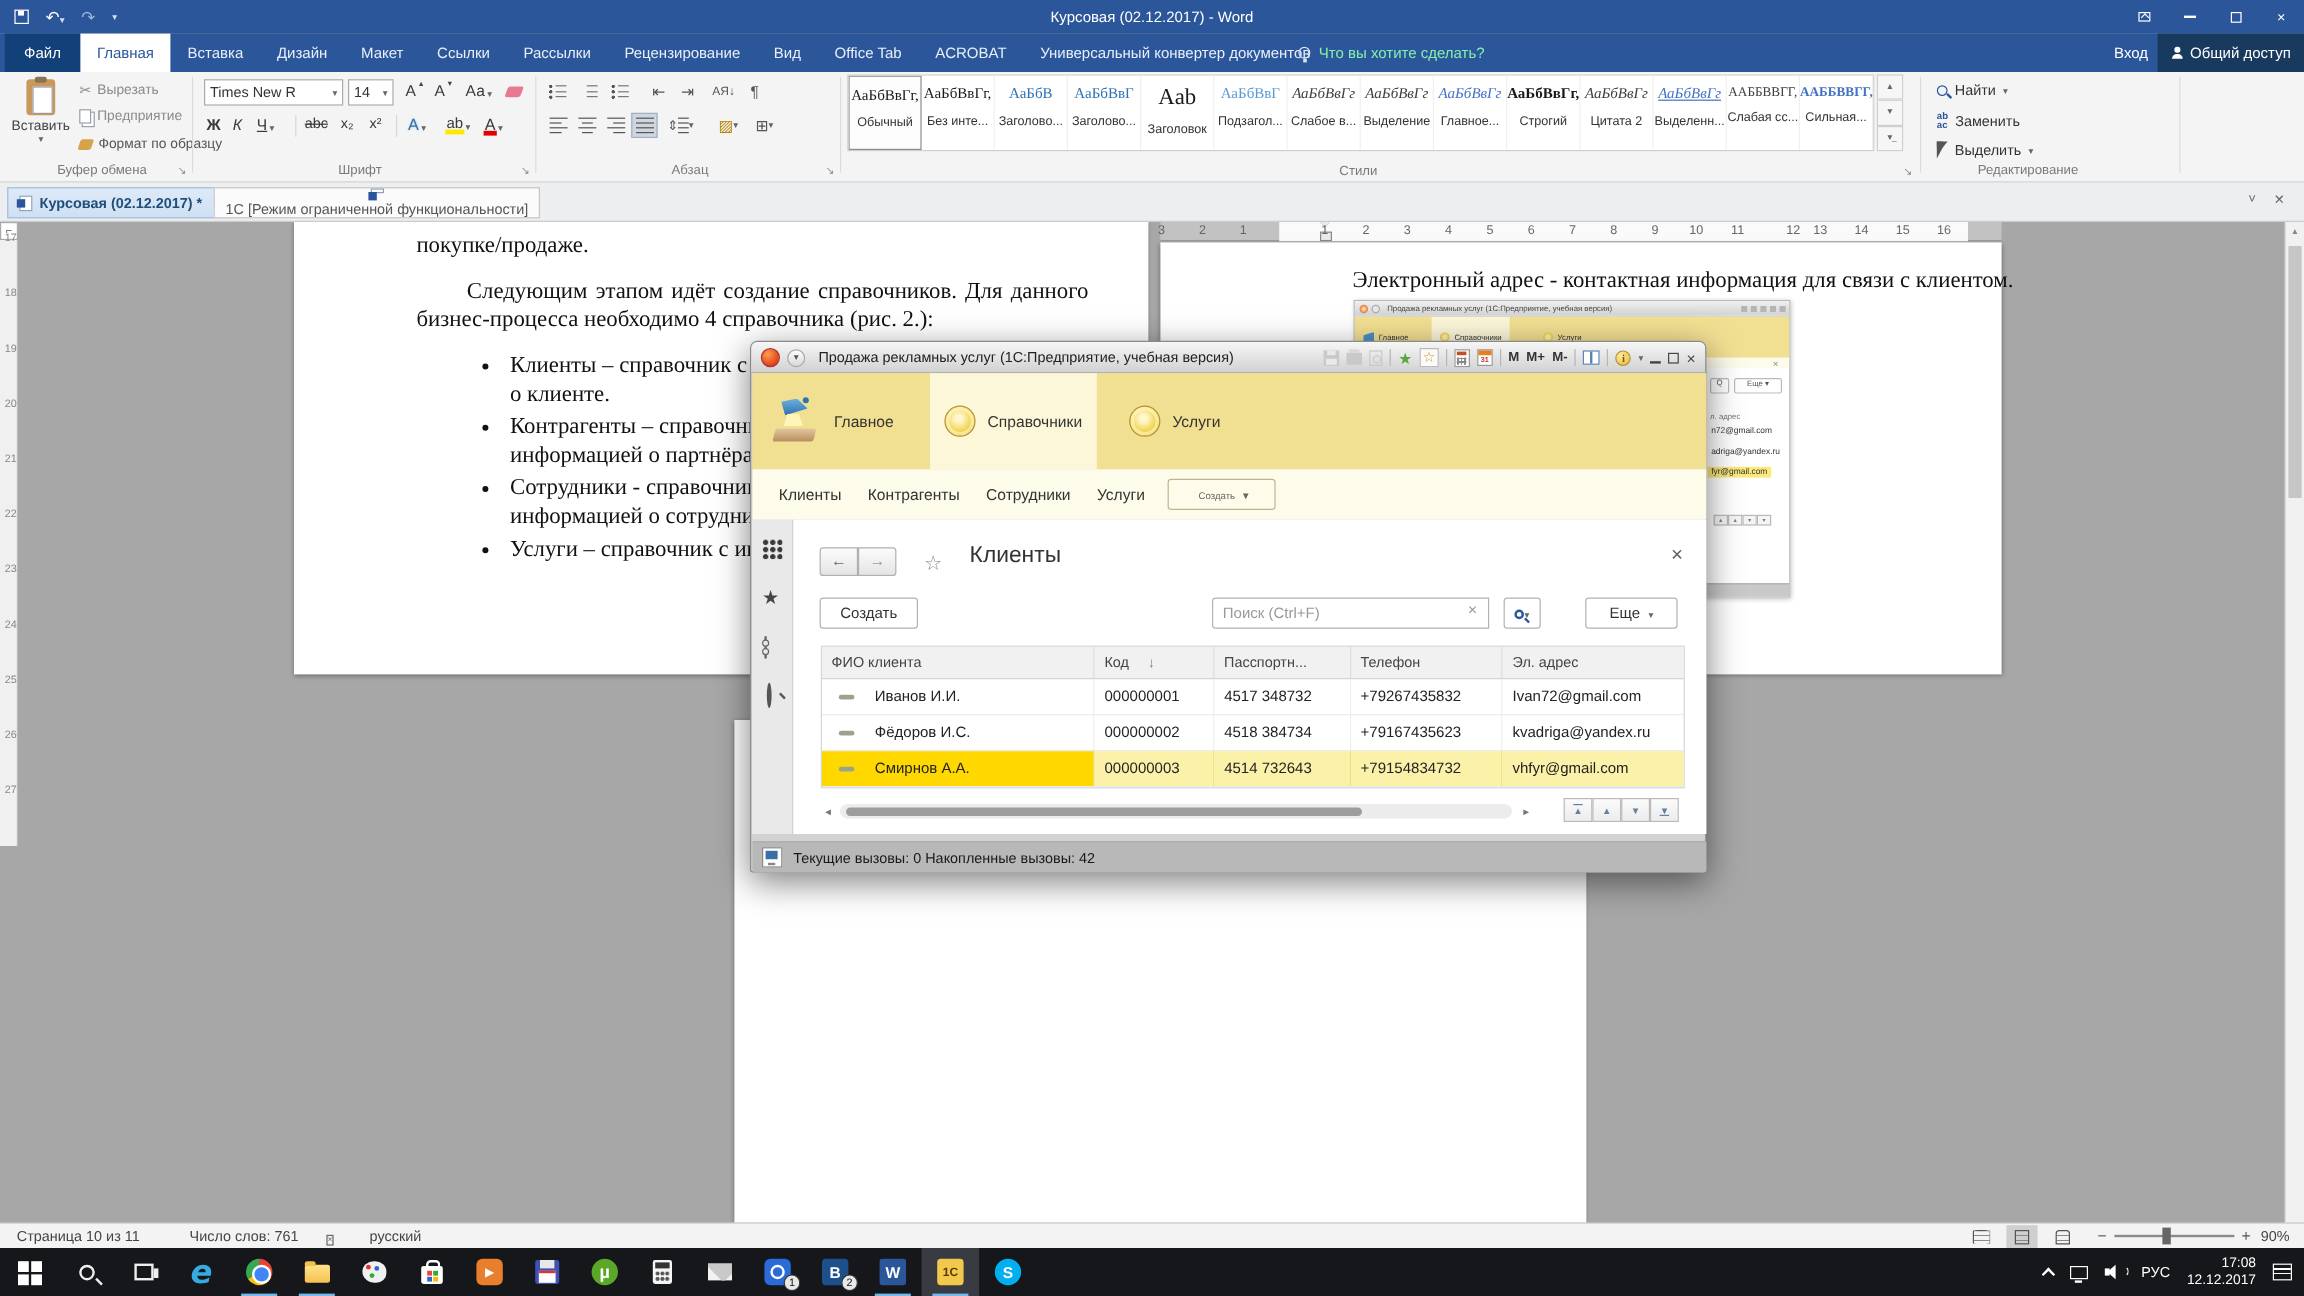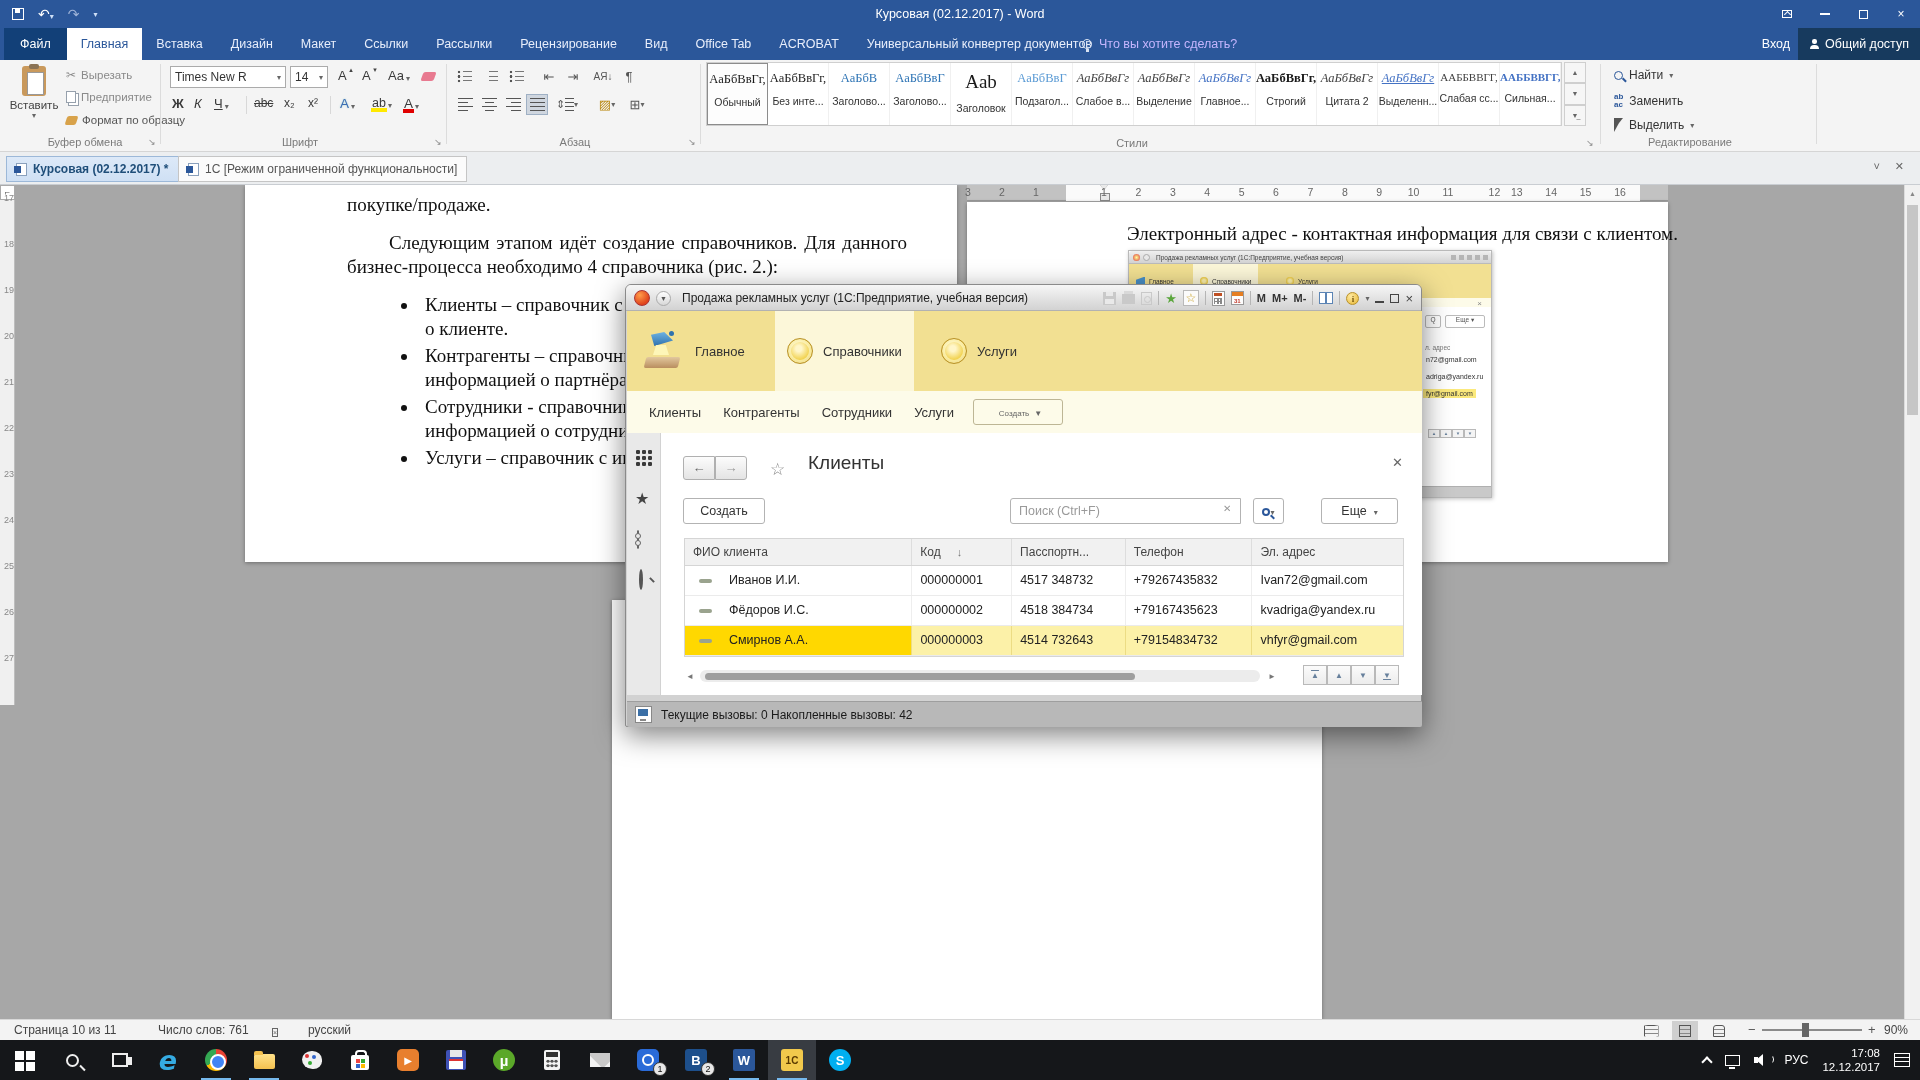--- a/index.html
+++ b/index.html
@@ -21,21 +21,21 @@
 .wb-sq{width:9px;height:9px;border:1.2px solid #fff}
 .wb-min{width:10px;height:1.5px;background:#fff}
 .wb-ribopt{width:10px;height:8px;border:1.2px solid #fff;position:relative}
 .wb-ribopt:after{content:"";position:absolute;left:2px;top:1px;width:4px;height:4px;border-left:1.2px solid #fff;border-top:1.2px solid #fff;transform:rotate(45deg)}
 
 .wtabs{position:absolute;left:0;top:28px;width:1920px;height:32px;background:#2b579a}
 .tabstrip{position:absolute;left:4px;top:0;display:flex;height:32px}
 .wtab{padding:0 14px;font-size:12.5px;line-height:32px;color:#e8eefb;white-space:nowrap}
 .wtab.filetab{background:#124078;color:#fff;padding:0 16px}
 .wtab.act{background:#fff;color:#2b579a}
-.tellme{position:absolute;left:1082px;top:0;height:32px;display:flex;align-items:center;gap:7px;color:#c4b5fd;font-size:12.5px}
+.tellme{position:absolute;left:1082px;top:0;height:32px;display:flex;align-items:center;gap:7px;color:#86efac;font-size:12.5px}
 .bulb{width:10px;height:10px;border:1.3px solid #d8e2f2;border-radius:50%;position:relative}
 .bulb:after{content:"";position:absolute;left:2.5px;top:9px;width:3px;height:3px;background:#d8e2f2}
 .signin{position:absolute;right:130px;top:0;height:32px;line-height:32px;color:#fff;font-size:12.5px}
 .sharebtn{position:absolute;right:0;top:0;height:32px;width:122px;background:#173a5e;color:#fff;font-size:12.5px;display:flex;align-items:center;justify-content:center;gap:6px}
 .person{width:10px;height:10px;position:relative}
 .person:before{content:"";position:absolute;left:3px;top:0;width:4.5px;height:4.5px;border-radius:50%;background:#fff}
 .person:after{content:"";position:absolute;left:0.5px;top:5.5px;width:9px;height:4.5px;border-radius:5px 5px 0 0;background:#fff}
 
 .ribbon{position:absolute;left:0;top:60px;width:1920px;height:92px;background:#f4f4f4;border-bottom:1px solid #d5d5d5;font-size:11.5px;color:#444}
 .rsep{position:absolute;top:4px;height:80px;width:1px;background:#dcdcdc}
@@ -563,21 +563,21 @@
   </div>
 
   <div class="doctabs">
     <div class="dtr-btn" style="right:40px">˅</div>
     <div class="dtr-btn" style="right:16px">✕</div>
   <div class="dtab act" style="left: 6px;">
         <span class="dticon"></span>
         <span class="dtlabel">Курсовая (02.12.2017) *</span>
         <span class="dtclose">×</span>
       </div>
-      <div class="dtab" style="left: 178px;">
+      <div class="dtab" style="left: 178px; flex-direction: column;">
         <span class="dticon"></span>
         <span class="dtlabel">1С [Режим ограниченной функциональности]</span>
       </div>
     </div>
 
   <div class="docarea">
     <div class="vruler">
         <div class="lbox">⌐</div>
         <span class="vnum" style="top: 8px;">17</span>
         <span class="vnum" style="top: 54px;">18</span>

